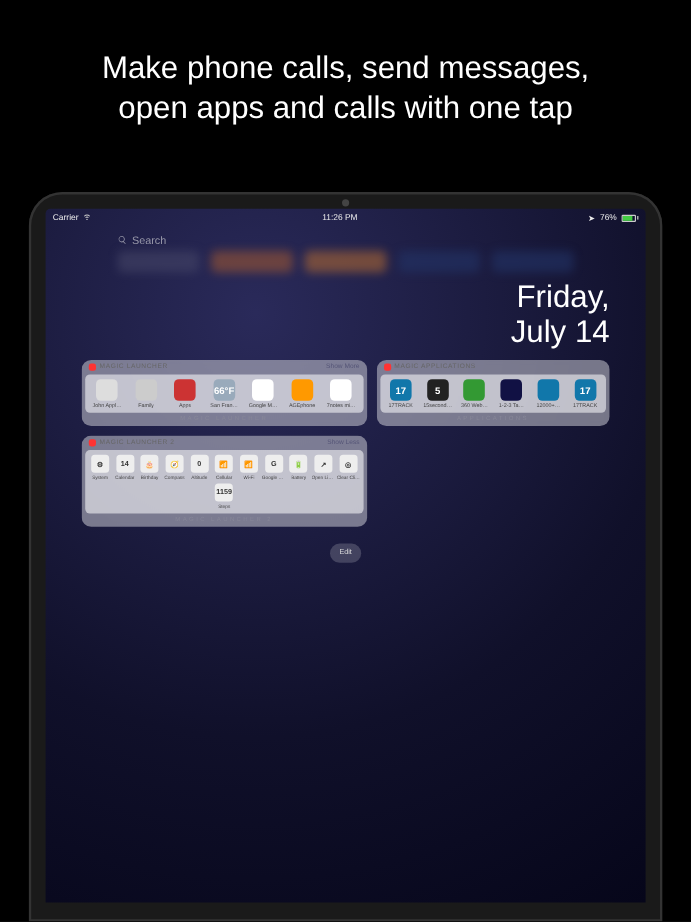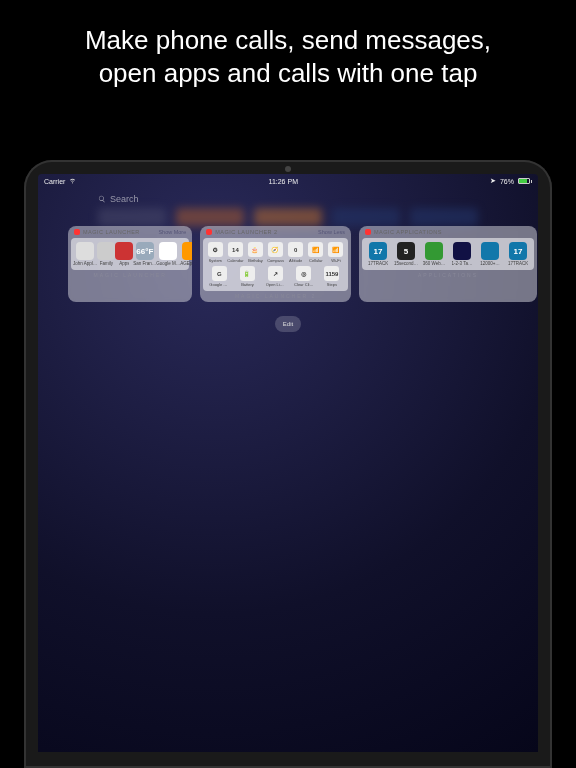--- a/index.html
+++ b/index.html
@@ -8,21 +8,21 @@
     background: #000;
     font-family: -apple-system, Helvetica, Arial, sans-serif;
     color: #fff;
     overflow: hidden;
     position: relative;
   }
   .promo-text {
     text-align: center;
     font-size: 26px;
     font-weight: 300;
-    padding: 24px 20px 10px;
+    padding: 40px 20px 10px;
     line-height: 1.25;
   }
   .device-frame {
     position: absolute;
     top: 160px; left: 24px; right: 24px; bottom: 0;
     background: #1a1a1a;
     border-radius: 28px 28px 0 0;
     padding: 14px 14px 16px 14px;
     box-shadow: 0 0 0 2px #333 inset;
   }
@@ -58,21 +58,21 @@
     text-align: right;
     padding: 6px 30px 10px 0;
     font-size: 26px;
     font-weight: 300;
     line-height: 1.1;
   }
   .widgets-row {
     display: flex; gap: 8px;
     padding: 0 30px;
   }
-  .widgets-col { display:flex; flex-direction:row; gap:8px; }
+  .widgets-col { display:flex; flex-direction:column; gap:8px; }
   .widget {
     background: rgba(200,200,210,0.55);
     border-radius: 8px;
     font-size: 6px;
     color: #333;
     overflow:hidden;
     backdrop-filter: blur(2px);
   }
   .widget-header {
     display:flex; justify-content:space-between; align-items:center;
@@ -158,20 +158,24 @@
     </div>
 
     <div class="blurred-row">
       <span style="background:#446"></span>
         <span style="background:#953"></span>
         <span style="background:#a63"></span>
         <span style="background:#236"></span>
         <span style="background:#236"></span>
     </div>
 
+    <div class="date-block">
+      <div>Friday,</div>
+      <div>July 14</div>
+    </div>
 
     <div class="widgets-row">
       <div class="widgets-col" style="flex:1.1">
 
         <div class="widget">
           <div class="widget-header">
             <span class="title">
                 <span class="red-dot"></span>
                 <span>MAGIC LAUNCHER</span>
               </span>

